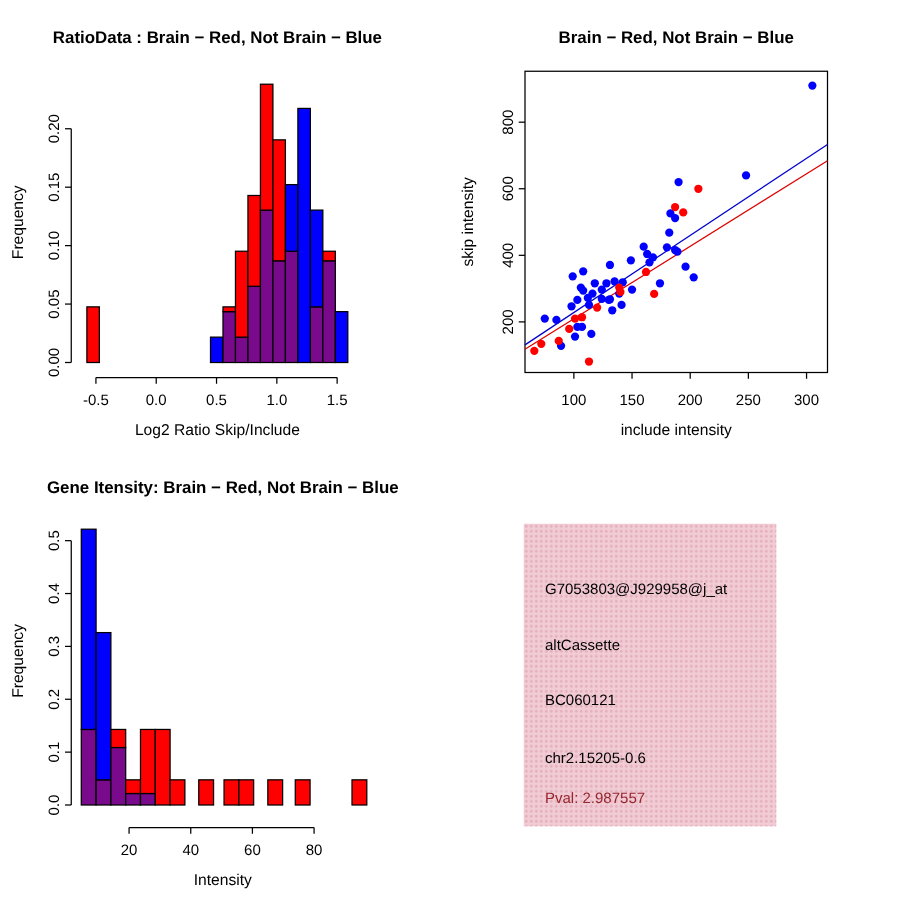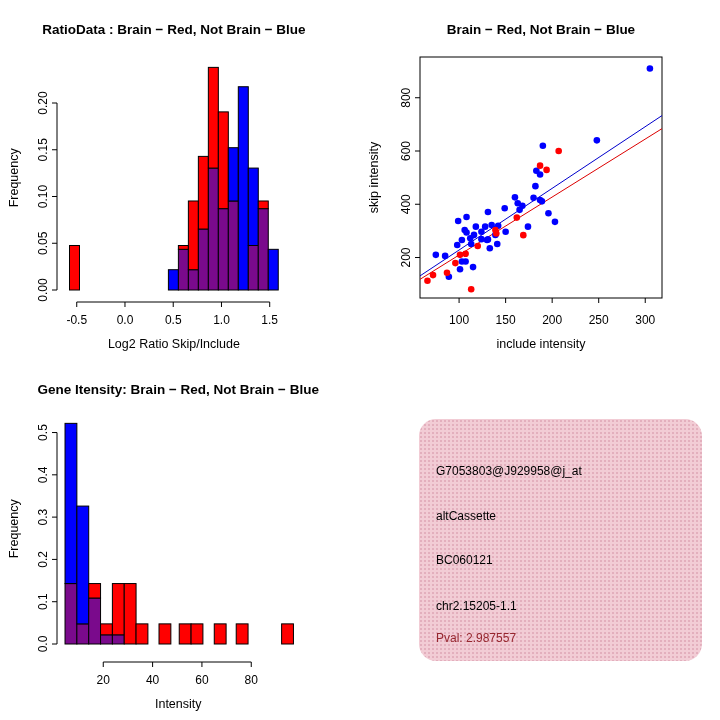--- a/index.html
+++ b/index.html
@@ -5,24 +5,24 @@
   html,body{margin:0;padding:0;background:#ffffff;}
   .canvas{position:relative;width:720px;height:720px;background:#ffffff;overflow:hidden;
           font-family:"Liberation Sans",sans-serif;}
   .panel{position:absolute;width:360px;height:360px;}
   #panel-ratio-hist{left:0;top:0;}
   #panel-scatter{left:360px;top:0;}
   #panel-intensity-hist{left:0;top:360px;}
   #panel-info{left:360px;top:360px;}
   svg{display:block;}
   svg text{font-family:"Liberation Sans",sans-serif;fill:#000;}
-  .infobox{position:absolute;left:59px;top:59px;width:283px;height:242px;
+  .infobox{position:absolute;left:59px;top:59px;width:202px;height:242px;
            background-color:#f2ccd5;
            background-image:radial-gradient(#e3afbd 1px, rgba(0,0,0,0) 1.2px);
-           background-size:4px 4px;border-radius:17px;}
+           background-size:4px 4px;}
   .info-line{position:absolute;left:17px;font-size:12px;color:#000;white-space:nowrap;}
 </style>
 </head>
 <body>
 
 <div class="canvas">
   <div class="panel" id="panel-ratio-hist">
     <svg width="360" height="360" viewBox="0 0 360 360">
         <line x1="57" y1="290" x2="57" y2="103" stroke="#000" stroke-width="1" fill="none"></line>
         <line x1="57" y1="290" x2="52" y2="290" stroke="#000" stroke-width="1" fill="none"></line>
@@ -205,17 +205,17 @@
         <rect x="214.26437768240345" y="263.86825688073395" width="11.840343347639475" height="20.131743119266048" fill="#ff0000" stroke="#000" stroke-width="1"></rect>
         <rect x="236.218347639485" y="263.86825688073395" width="11.840343347639475" height="20.131743119266048" fill="#ff0000" stroke="#000" stroke-width="1"></rect>
         <rect x="281.60633047210297" y="263.86825688073395" width="11.840343347639475" height="20.131743119266048" fill="#ff0000" stroke="#000" stroke-width="1"></rect>
       </svg>
   </div>
   <div class="panel" id="panel-info">
     <div class="infobox">
       <div class="info-line" style="top:45px">G7053803@J929958@j_at</div>
       <div class="info-line" style="top:90px">altCassette</div>
       <div class="info-line" style="top:134px">BC060121</div>
-      <div class="info-line" style="top:180px">chr2.15205-1.1</div>
+      <div class="info-line" style="top:180px">chr2.15205-0.6</div>
       <div class="info-line" style="top: 212px; color: rgb(150, 38, 46);" id="pval-line">Pval: 2.987557</div>
     </div>
   </div>
 </div>
 
 </body></html>

